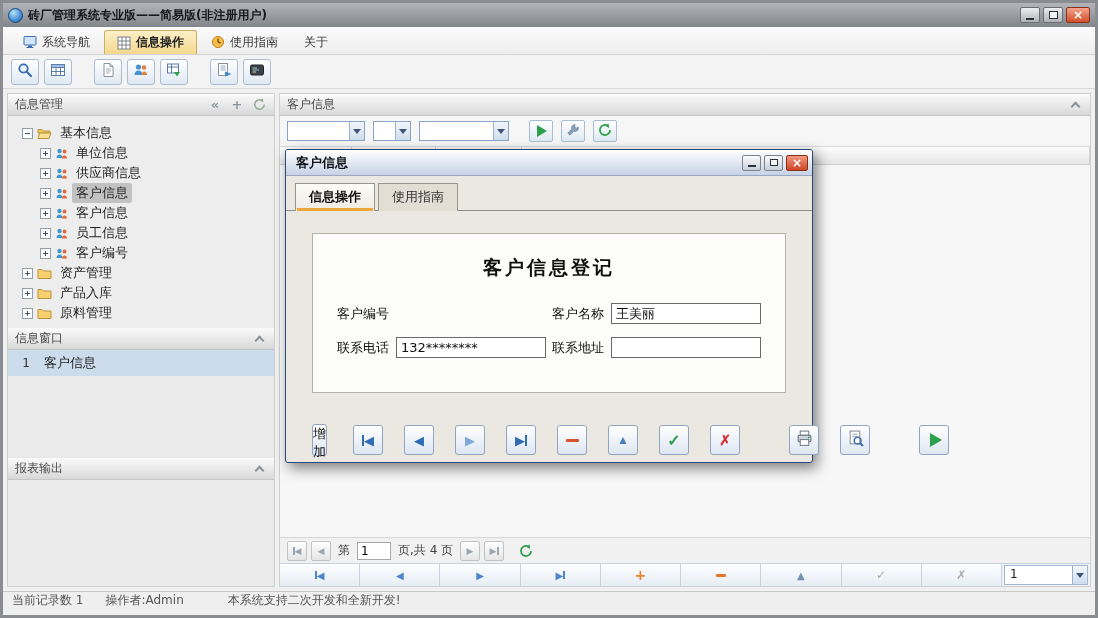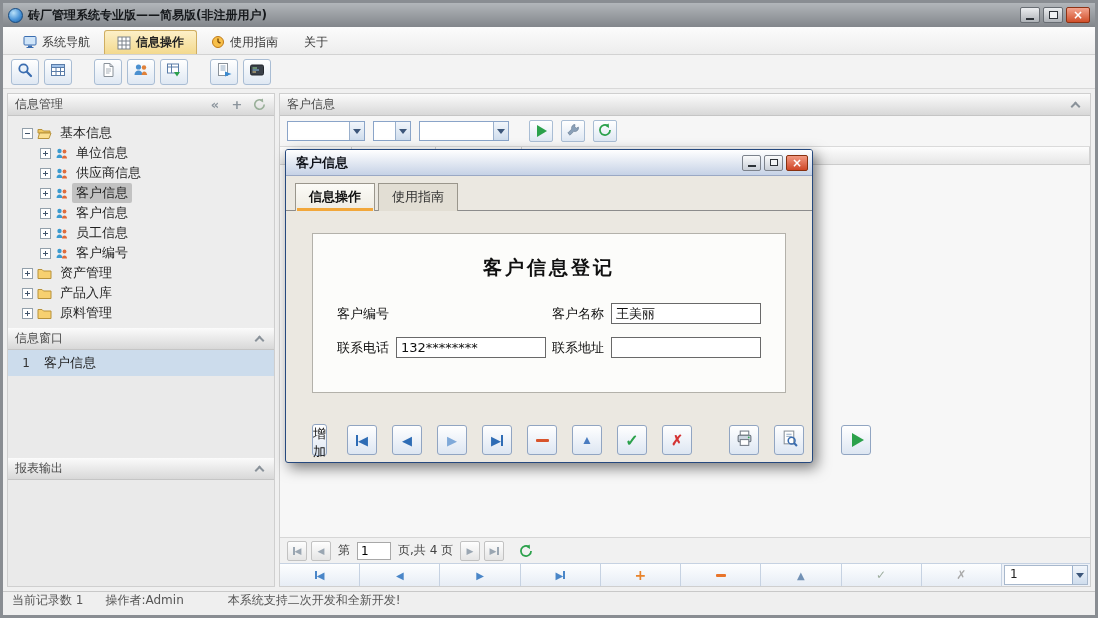--- a/index.html
+++ b/index.html
@@ -107,21 +107,21 @@
 
   .dlg-body { flex:1; padding:22px 26px 0; display:flex; flex-direction:column; }
   .groupbox { height:160px; flex:none; background:#fcfcfa; border:1px solid #b3b1aa; }
   .form-title { text-align:center; margin-top:21px; font-size:19px; font-weight:bold; letter-spacing:3px; color:#101010; }
   .form-grid { display:grid; grid-template-columns:auto auto; justify-content:space-between; padding:0 24px; margin-top:22px; row-gap:13px; }
   .field { display:flex; align-items:center; gap:7px; }
   .field label { font-size:13px; color:#101010; white-space:nowrap; }
   .inp { width:150px; height:21px; border:1px solid #696969; background:#fff; font-family:inherit; font-size:13px; padding:0 4px; color:#111; }
   .inp.ro { background:#e5e5e3; color:#333; }
 
-  .dlg-buttonbar { display:flex; align-items:center; margin-top:31px; gap:15px; }
+  .dlg-buttonbar { display:flex; align-items:center; margin-top:31px; gap:21px; }
   .txt-btn { width:49px; height:32px; border:1px solid #91a5c2; border-radius:3px; background:linear-gradient(#ffffff,#dde6f2); font-family:inherit; font-size:13px; color:#111; cursor:pointer; margin-right:5px; }
   .sq { width:30px; height:30px; flex:none; border:1px solid #91a5c2; border-radius:3px; background:linear-gradient(#ffffff,#dde6f2); display:flex; align-items:center; justify-content:center; cursor:pointer; padding:0; }
   .gap { width:7px; flex:none; }
   .nav { display:flex; align-items:center; font-size:13px; color:#2e6cb5; }
   .nav .vbar { width:2px; height:11px; background:currentColor; }
   .nav.light { color:#7fa9d9; }
   .minus-bar { width:13px; height:3px; background:#d8542c; border-radius:1px; }
   .tri-up { color:#4a7cc0; font-size:12px; }
   .check-glyph { color:#2ba14b; font-size:16px; font-weight:bold; }
   .x-glyph { color:#d43434; font-size:14px; font-weight:bold; }

